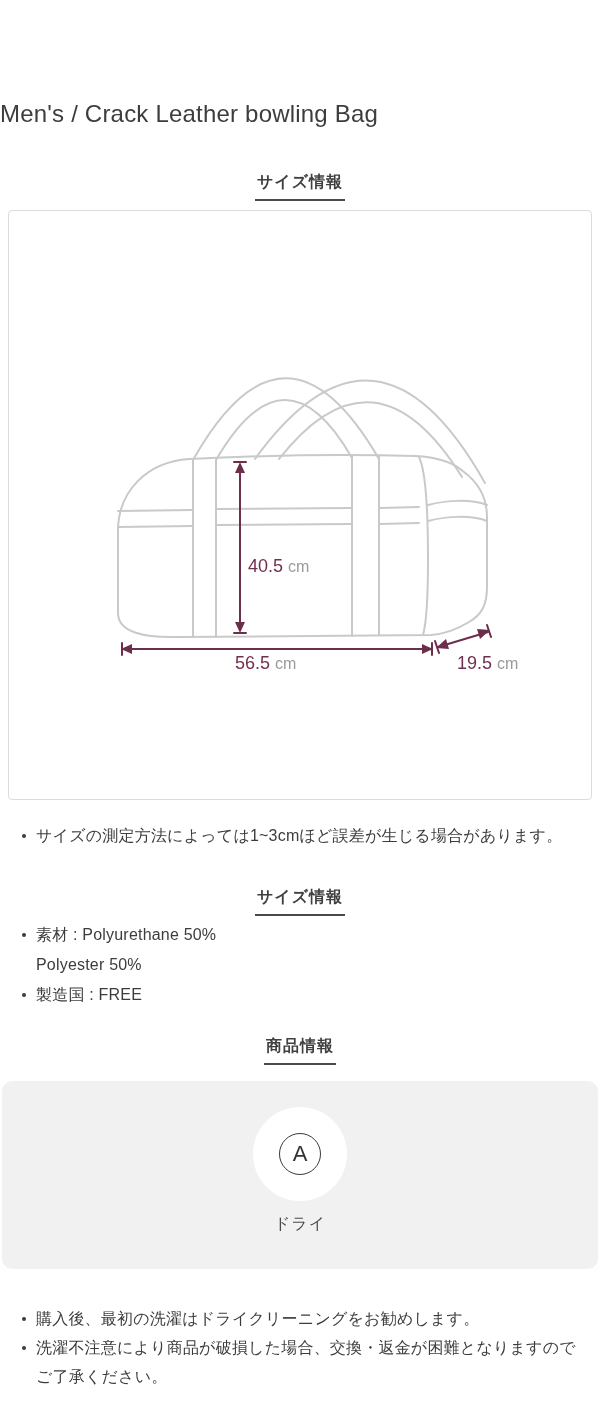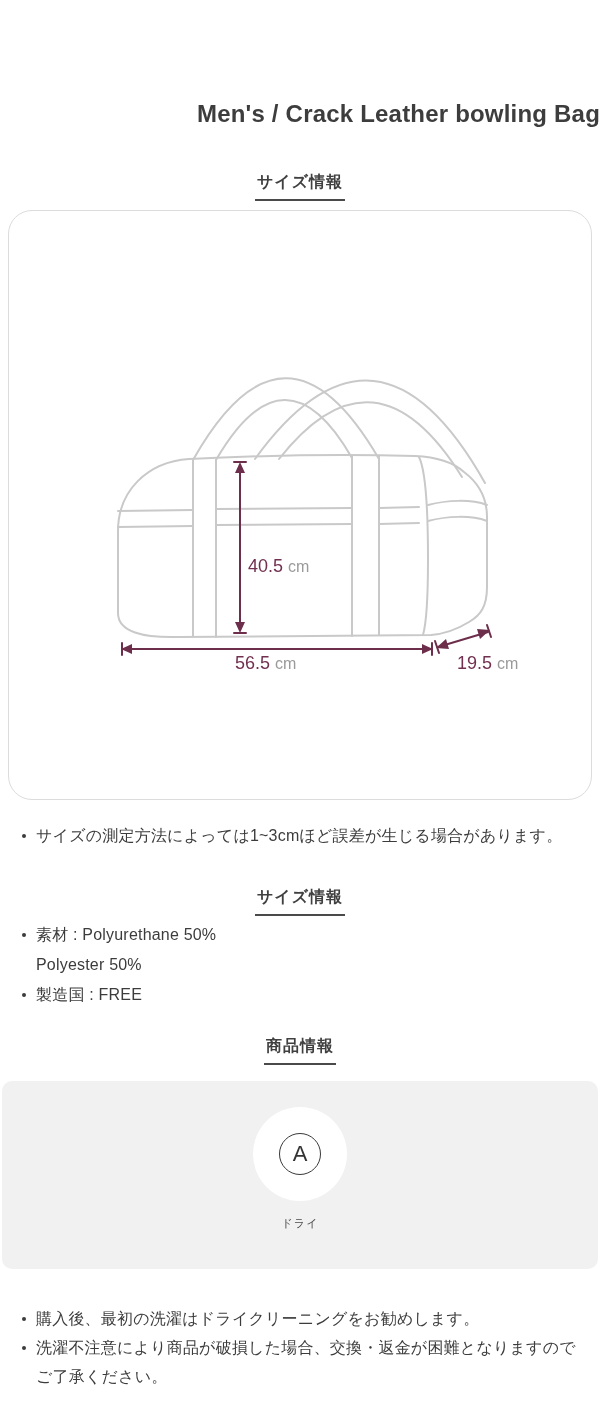--- a/index.html
+++ b/index.html
@@ -9,24 +9,24 @@
     font-family: "Liberation Sans", "DejaVu Sans", sans-serif;
     color: #3d3d3d;
     overflow: hidden;
   }
   .page { width: 600px; position: relative; }
 
   
   .title {
     margin: 0;
     padding-top: 96px;
-    text-align: right;
+    text-align: left;
     font-size: 24px;
     line-height: 36px;
-    font-weight: 700;
+    font-weight: 400;
     color: #3d3d3d;
     letter-spacing: 0.2px;
   }
 
   
   .sec-head { text-align: center; }
   .sec-head-1 { margin-top: 40px; }
   .sec-head-2 { margin-top: 37px; }
   .sec-head-3 { margin-top: 26px; }
   .sec-head .label {
@@ -38,21 +38,21 @@
     padding: 0 2px 7px 2px;
     border-bottom: 2px solid #4a4a4a;
     letter-spacing: 1px;
   }
 
   
   .size-box {
     margin: 9px 8px 0 8px;
     height: 588px;
     border: 1px solid #dcdcdc;
-    border-radius: 24px;
+    border-radius: 4px;
     position: relative;
     background: #fff;
   }
   .size-box svg { position: absolute; left: 76px; top: 148px; }
   .svg-label-num { font-size: 18px; fill: #71304f; }
   .svg-label-unit { font-size: 16px; fill: #9a9a9a; }
 
   
   .bullets { padding: 0 22px; }
   .note-1 { margin-top: 21px; }
@@ -99,21 +99,21 @@
     transform: translate(-50%, -50%);
     width: 40px; height: 40px;
     border: 1.5px solid #3a3a3a;
     border-radius: 50%;
     display: flex; align-items: center; justify-content: center;
     font-size: 22px;
     color: #333333;
   }
   .care-label {
     margin-top: 38px;
-    font-size: 11px;
+    font-size: 16px;
     line-height: 21px;
     color: #4a4a4a;
     letter-spacing: 1px;
   }
   .care-label .line { display: block; }
 </style>
 </head>
 <body>
 
 <div class="page">

